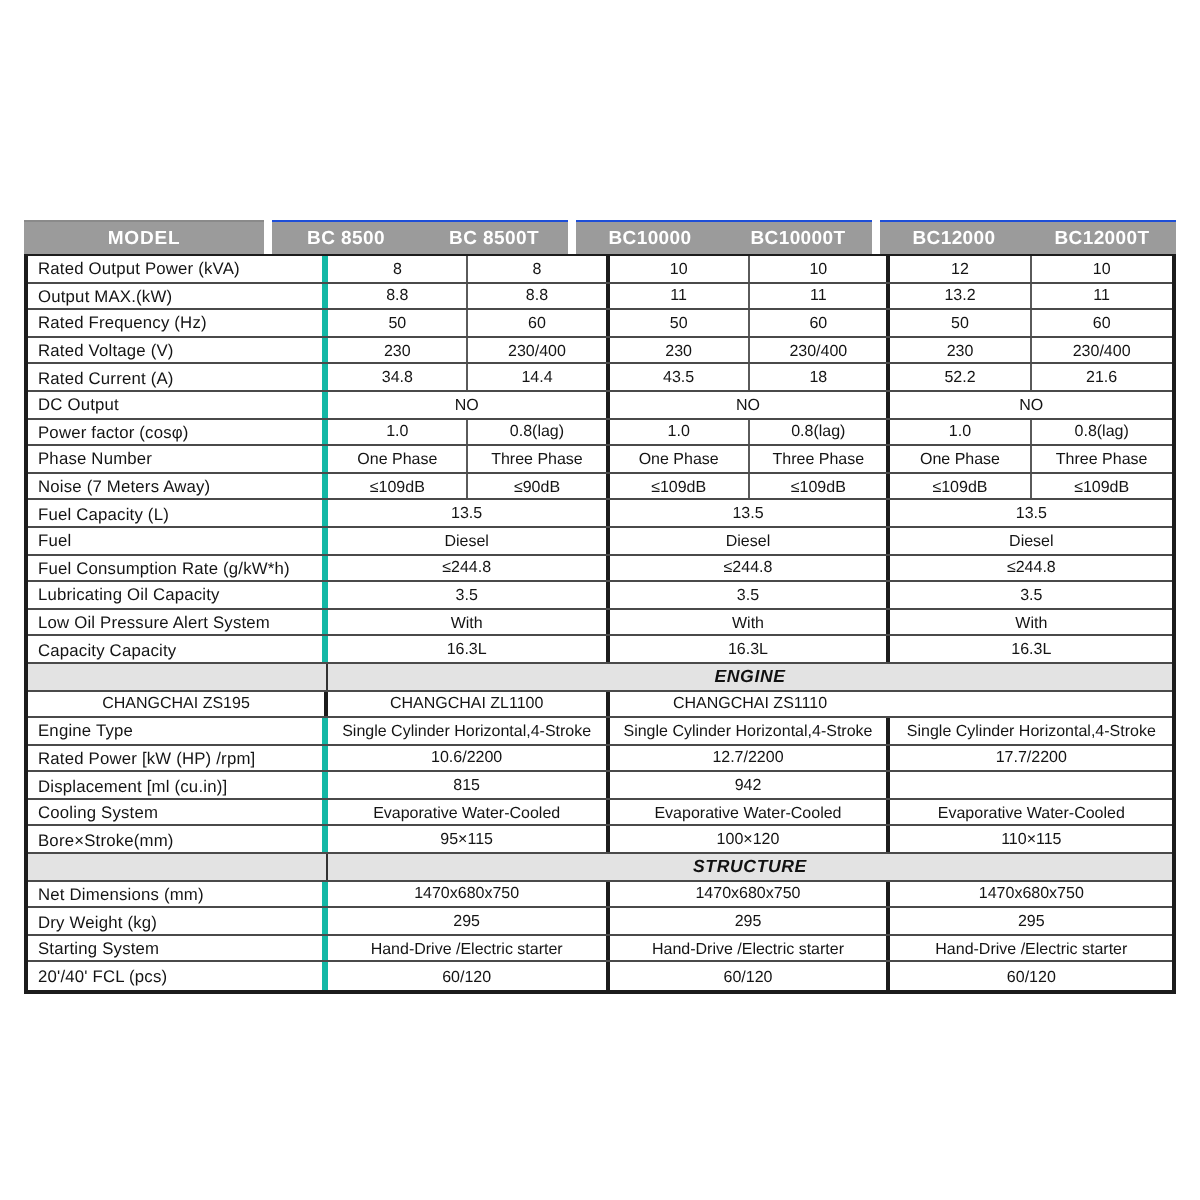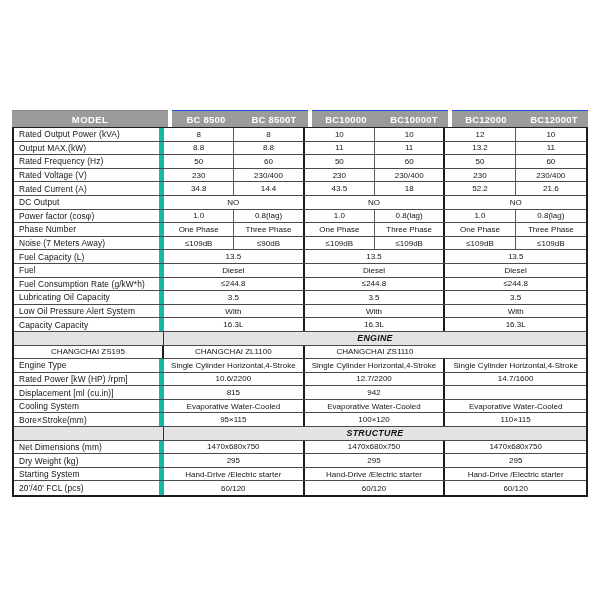--- a/index.html
+++ b/index.html
@@ -5,21 +5,21 @@
   html,body{margin:0;padding:0;background:#ffffff;}
   .sheet{
     position:relative;width:600px;height:600px;background:#ffffff;
     font-family:"Liberation Sans",sans-serif;color:#111;overflow:hidden;
   }
   .spec-table{position:absolute;left:12px;top:110px;width:576px;}
 
   
   .hdr{display:flex;width:576px;height:17px;}
   .hdr-model{
-    width:156px;flex:none;background:#9b9b9b;color:#fff;font-weight:bold;
+    width:120px;flex:none;background:#9b9b9b;color:#fff;font-weight:bold;
     font-size:9.5px;letter-spacing:.4px;display:flex;align-items:center;justify-content:center;
     border-top:1px solid #8a8a8a;
   }
   .hdr-group{
     flex:1;margin-left:4px;background:#9b9b9b;color:#fff;font-weight:bold;
     font-size:9.5px;letter-spacing:.2px;display:flex;align-items:center;
     border-top:1px solid #1d4ed8;
   }
   .hdr-group span{width:50%;text-align:center;white-space:nowrap;}
 
@@ -29,21 +29,21 @@
   .row:last-child{border-bottom:none;}
   .row.six{grid-template-columns:150px repeat(6,1fr);}
   .row.three{grid-template-columns:150px repeat(3,1fr);text-align:center;}
   .row.bar{grid-template-columns:150px 1fr;background:#e3e3e3;font-style:italic;}
   .cell{
     display:flex;align-items:center;justify-content:center;
     font-size:8px;white-space:nowrap;overflow:hidden;box-sizing:border-box;color:#141414;
   }
   .lbl{
     justify-content:flex-start;padding-left:5px;font-size:8.4px;letter-spacing:.1px;
-    border-right:5px solid #14b8a6;
+    border-right:3px solid #14b8a6;
   }
   
   .six .c1,.six .c3,.six .c5{border-right:1px solid #5a5a5a;}
   .six .c2,.six .c4{border-right:2px solid #1c1c1c;}
   .three .g1,.three .g2{border-right:2px solid #1c1c1c;}
   .bar .bar-label{border-right:1px solid #333;}
   .bar .bar-title{font-weight:bold;font-size:8.8px;color:#111;letter-spacing:.3px;}
 </style>
 </head>
 <body>
@@ -194,21 +194,21 @@
         <div class="row three">
           <div class="cell lbl">Engine Type</div>
           <div class="cell g1">Single Cylinder Horizontal,4-Stroke</div>
           <div class="cell g2">Single Cylinder Horizontal,4-Stroke</div>
           <div class="cell g3">Single Cylinder Horizontal,4-Stroke</div>
         </div>
         <div class="row three">
           <div class="cell lbl">Rated Power [kW (HP) /rpm]</div>
           <div class="cell g1">10.6/2200</div>
           <div class="cell g2">12.7/2200</div>
-          <div class="cell g3">14.7/1600</div>
+          <div class="cell g3">17.7/2200</div>
         </div>
         <div class="row three">
           <div class="cell lbl">Displacement [ml (cu.in)]</div>
           <div class="cell g1">815</div>
           <div class="cell g2">942</div>
         </div>
         <div class="row three">
           <div class="cell lbl">Cooling System</div>
           <div class="cell g1">Evaporative Water-Cooled</div>
           <div class="cell g2">Evaporative Water-Cooled</div>

